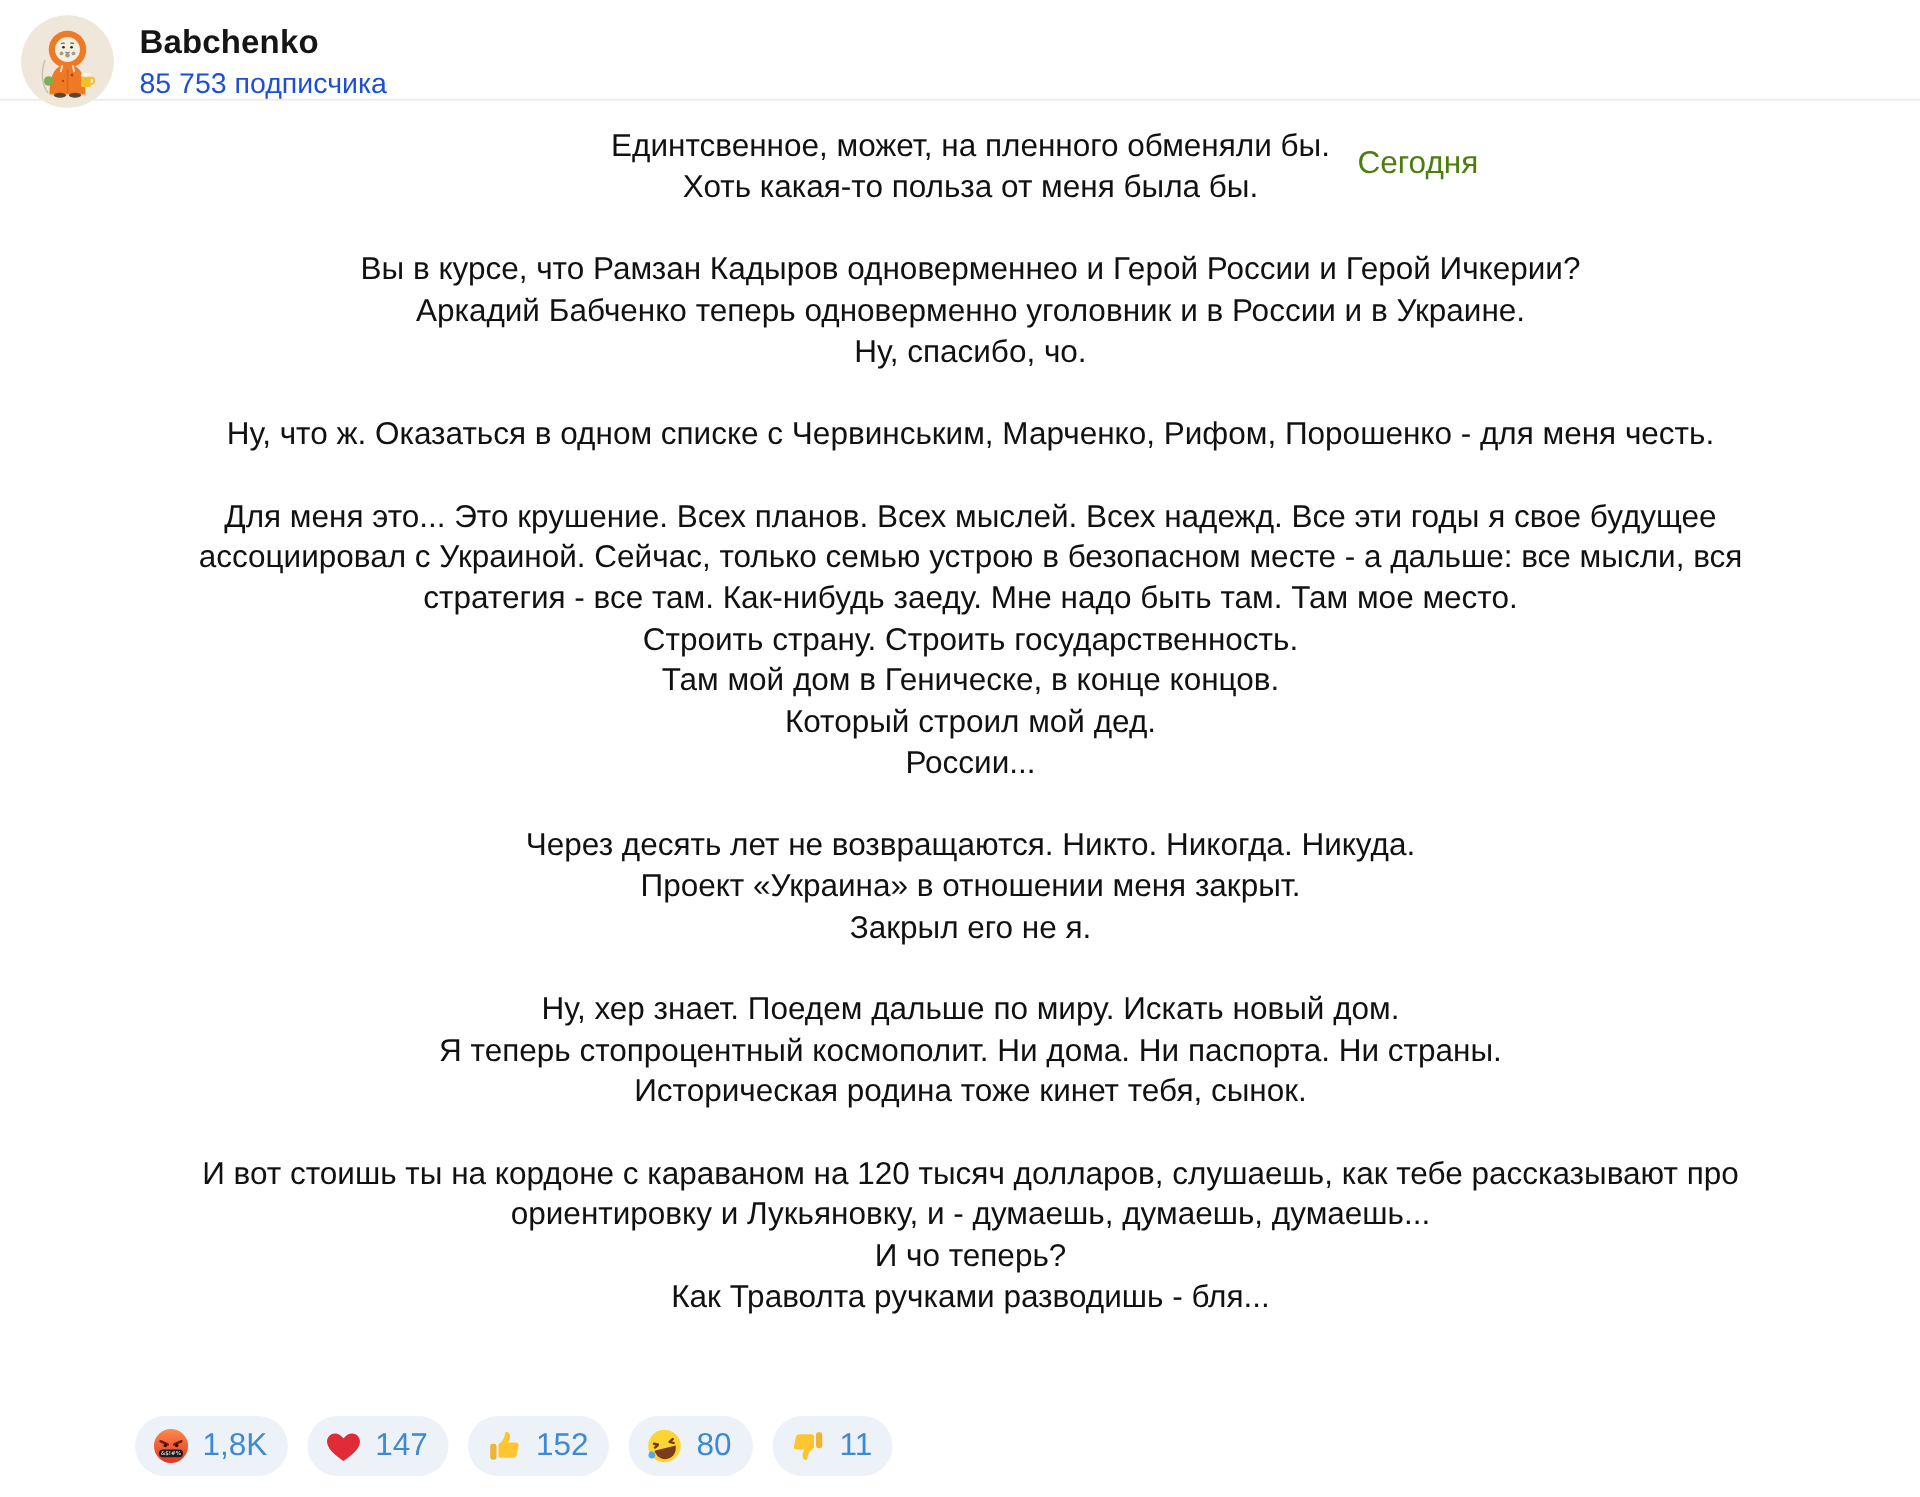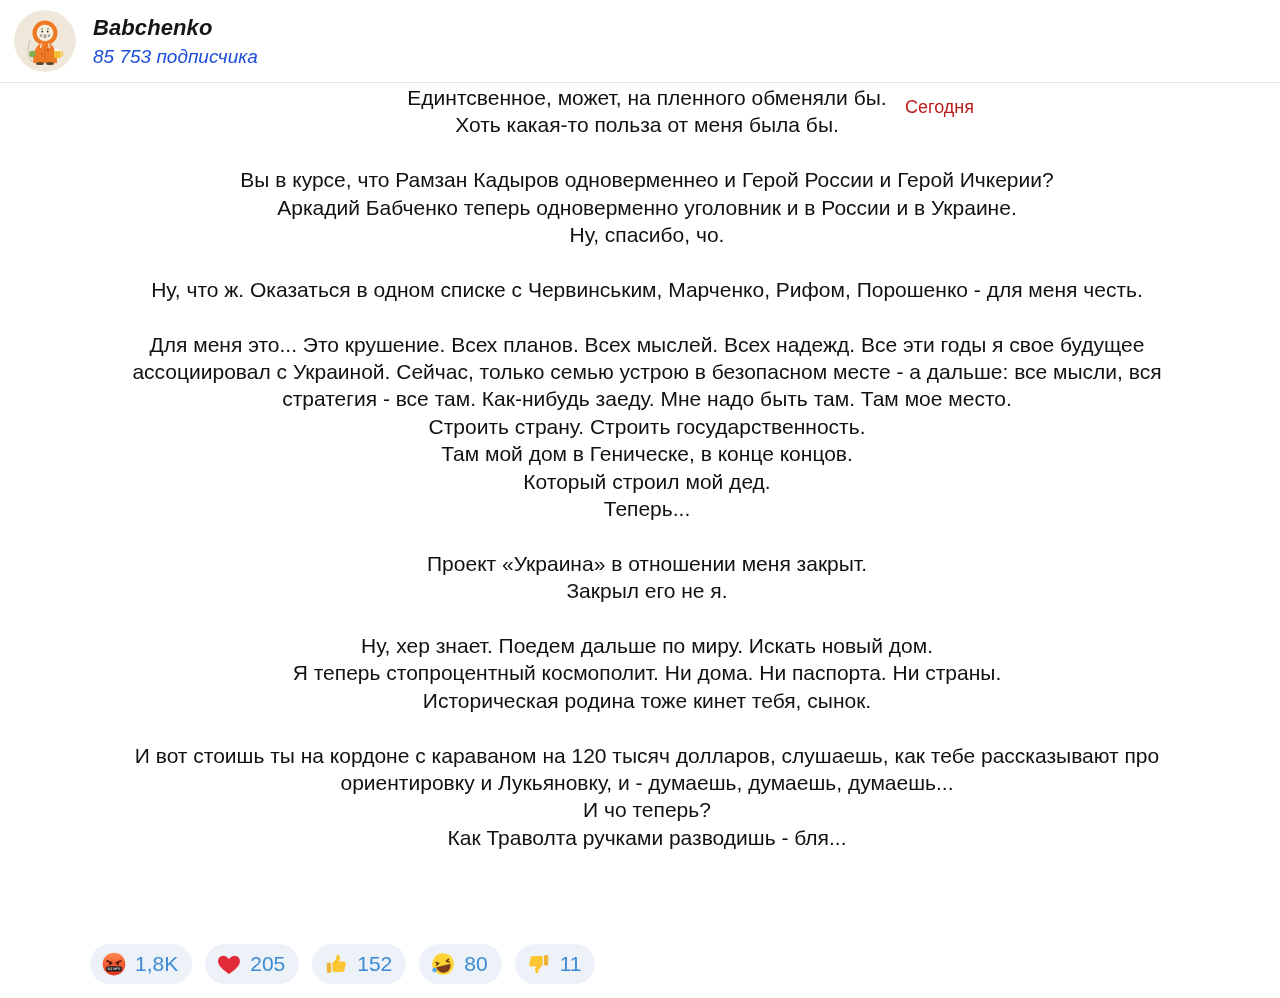--- a/index.html
+++ b/index.html
@@ -6,43 +6,42 @@
   html, body {
     width: 1280px; height: 998px;
     background: #ffffff;
     font-family: "Liberation Sans", "DejaVu Sans", sans-serif;
     overflow: hidden;
     position: relative;
   }
   
   .header {
     position: absolute; top: 0; left: 0; right: 0;
-    height: 83px;
+    height: 67px;
     background: #ffffff;
     border-bottom: 1px solid #e9e9e9;
-    font-style: italic;
   }
   .avatar {
     position: absolute; left: 14px; top: 10px;
     width: 62px; height: 62px; border-radius: 50%;
     overflow: hidden;
   }
   .channel-name {
     position: absolute; left: 93px; top: 15px;
     font-size: 22px; font-weight: 700; color: #151515;
     letter-spacing: 0.1px;
   }
   .subscribers {
     position: absolute; left: 93px; top: 46px;
     font-size: 19px; font-weight: 400; color: #1d4ed8;
   }
   
   .date-label {
     position: absolute; left: 905px; top: 97px;
-    font-size: 18px; color: #b91c1c;
+    font-size: 21px; color: #4d7c0f;
   }
   
   .message {
     position: absolute; left: 90px; top: 84px;
     width: 1114px;
     font-size: 21px; color: #111111;
   }
   .message .line {
     min-height: 27.4px;
     line-height: 27.4px;
@@ -117,22 +116,23 @@
     <div class="line">Вы в курсе, что Рамзан Кадыров одноверменнео и Герой России и Герой Ичкерии?</div>
     <div class="line">Аркадий Бабченко теперь одноверменно уголовник и в России и в Украине.</div>
     <div class="line">Ну, спасибо, чо.</div>
     <div class="line"></div>
     <div class="line">Ну, что ж. Оказаться в одном списке с Червинським, Марченко, Рифом, Порошенко - для меня честь.</div>
     <div class="line"></div>
     <div class="line">Для меня это... Это крушение. Всех планов. Всех мыслей. Всех надежд. Все эти годы я свое будущее ассоциировал с Украиной. Сейчас, только семью устрою в безопасном месте - а дальше: все мысли, вся стратегия - все там. Как-нибудь заеду. Мне надо быть там. Там мое место.</div>
     <div class="line">Строить страну. Строить государственность.</div>
     <div class="line">Там мой дом в Геническе, в конце концов.</div>
     <div class="line">Который строил мой дед.</div>
-    <div class="line">Теперь...</div>
-    <div class="line"></div>
+    <div class="line">России...</div>
+    <div class="line"></div>
+    <div class="line">Через десять лет не возвращаются. Никто. Никогда. Никуда.</div>
     <div class="line">Проект «Украина» в отношении меня закрыт.</div>
     <div class="line">Закрыл его не я.</div>
     <div class="line"></div>
     <div class="line">Ну, хер знает. Поедем дальше по миру. Искать новый дом.</div>
     <div class="line">Я теперь стопроцентный космополит. Ни дома. Ни паспорта. Ни страны.</div>
     <div class="line">Историческая родина тоже кинет тебя, сынок.</div>
     <div class="line"></div>
     <div class="line">И вот стоишь ты на кордоне с караваном на 120 тысяч долларов, слушаешь, как тебе рассказывают про ориентировку и Лукьяновку, и - думаешь, думаешь, думаешь...</div>
     <div class="line">И чо теперь?</div>
     <div class="line">Как Траволта ручками разводишь - бля...</div>
@@ -158,21 +158,21 @@
         </svg>
       </span>
       <span class="count">1,8K</span>
     </button>
     <button class="reaction-pill">
       <span class="emoji">
         <svg viewBox="0 0 24 24" xmlns="http://www.w3.org/2000/svg">
           <path d="M12 21.2C9.6 19.6 2.4 14.9 1.9 9.9 1.6 6.9 3.8 4.3 6.7 4.3c2.1 0 3.9 1.2 5.3 3 1.4-1.8 3.2-3 5.3-3 2.9 0 5.1 2.6 4.8 5.6-.5 5-7.7 9.7-10.1 11.3z" fill="#e22b38"></path>
         </svg>
       </span>
-      <span class="count">205</span>
+      <span class="count">147</span>
     </button>
     <button class="reaction-pill">
       <span class="emoji">
         <svg viewBox="0 0 24 24" xmlns="http://www.w3.org/2000/svg">
           <rect x="3.5" y="10.6" width="3.9" height="9.8" rx="1.5" fill="#eeb434"></rect>
           <path d="M8.6 19.6V10.9c2-1.3 3.3-3 3.8-5.2.2-1 .2-2.3 1.4-2.3 1 0 1.9 1 1.9 2.6 0 1.4-.5 2.7-1.1 3.8h4.8c1 0 1.8.9 1.6 1.9l-1.2 5.9c-.2 1-1.1 1.7-2.1 1.7h-7.2c-.7 0-1.4-.3-1.9-.7z" fill="#fdc531"></path>
         </svg>
       </span>
       <span class="count">152</span>
     </button>

